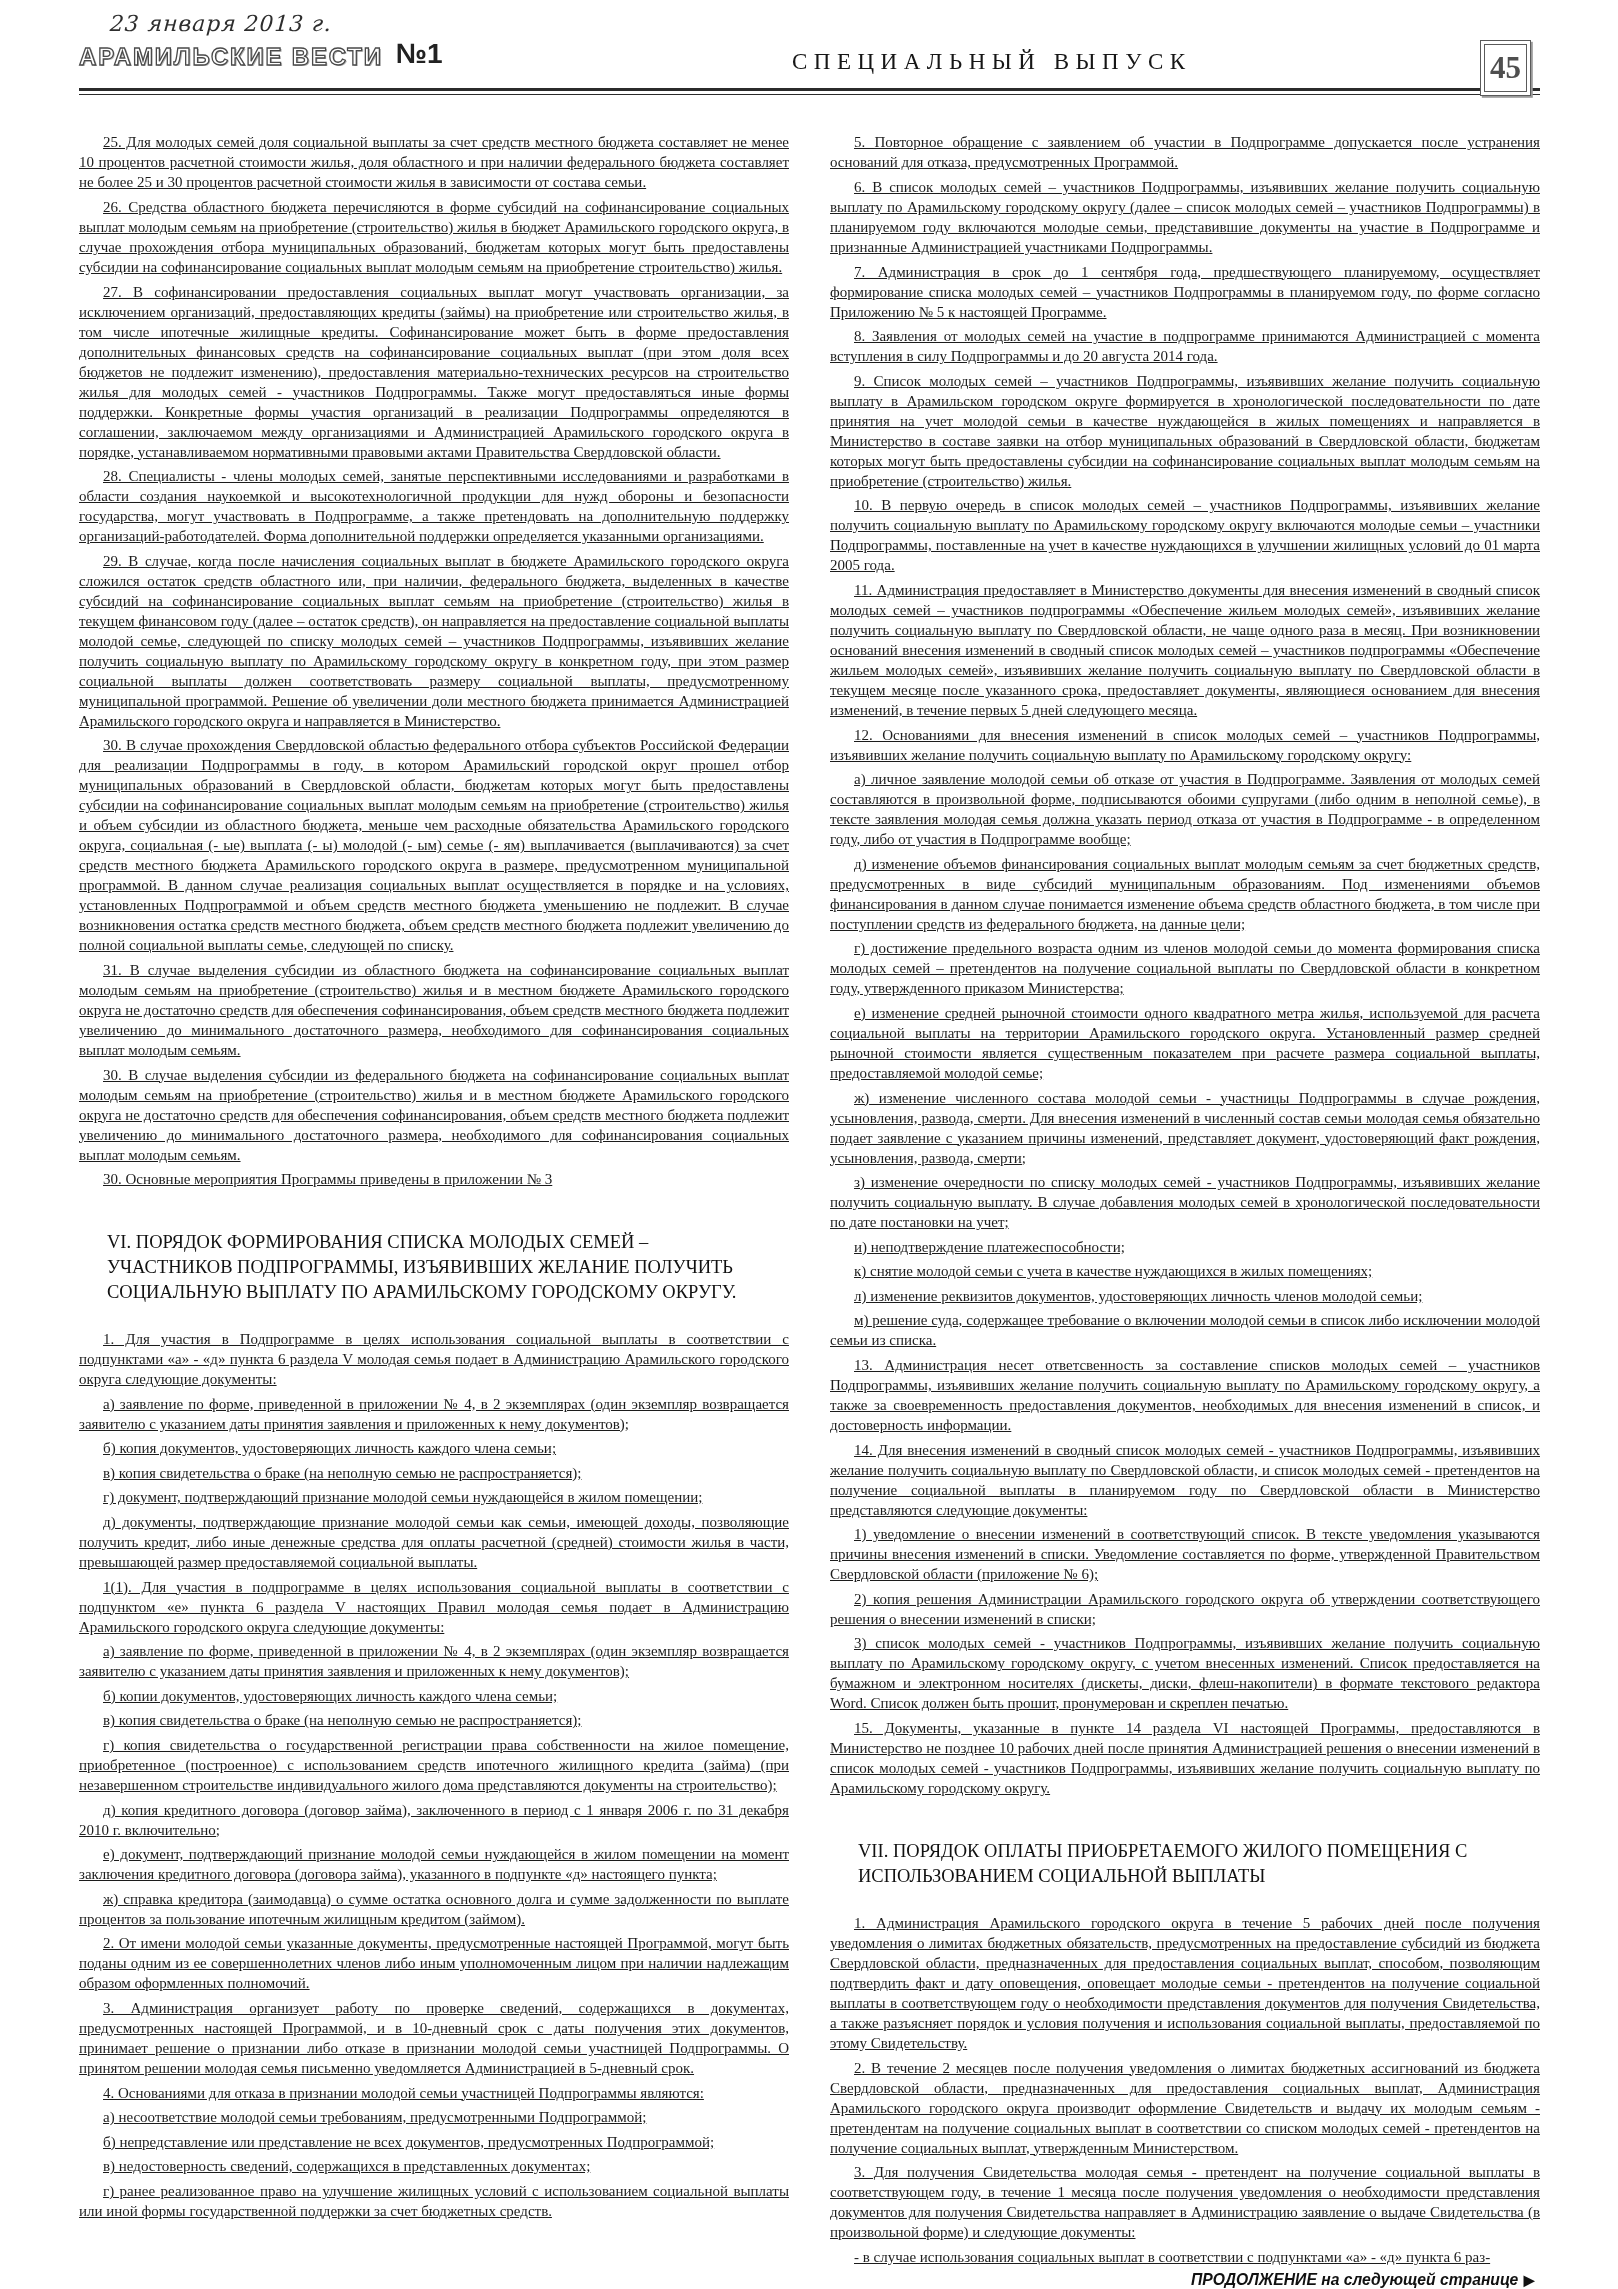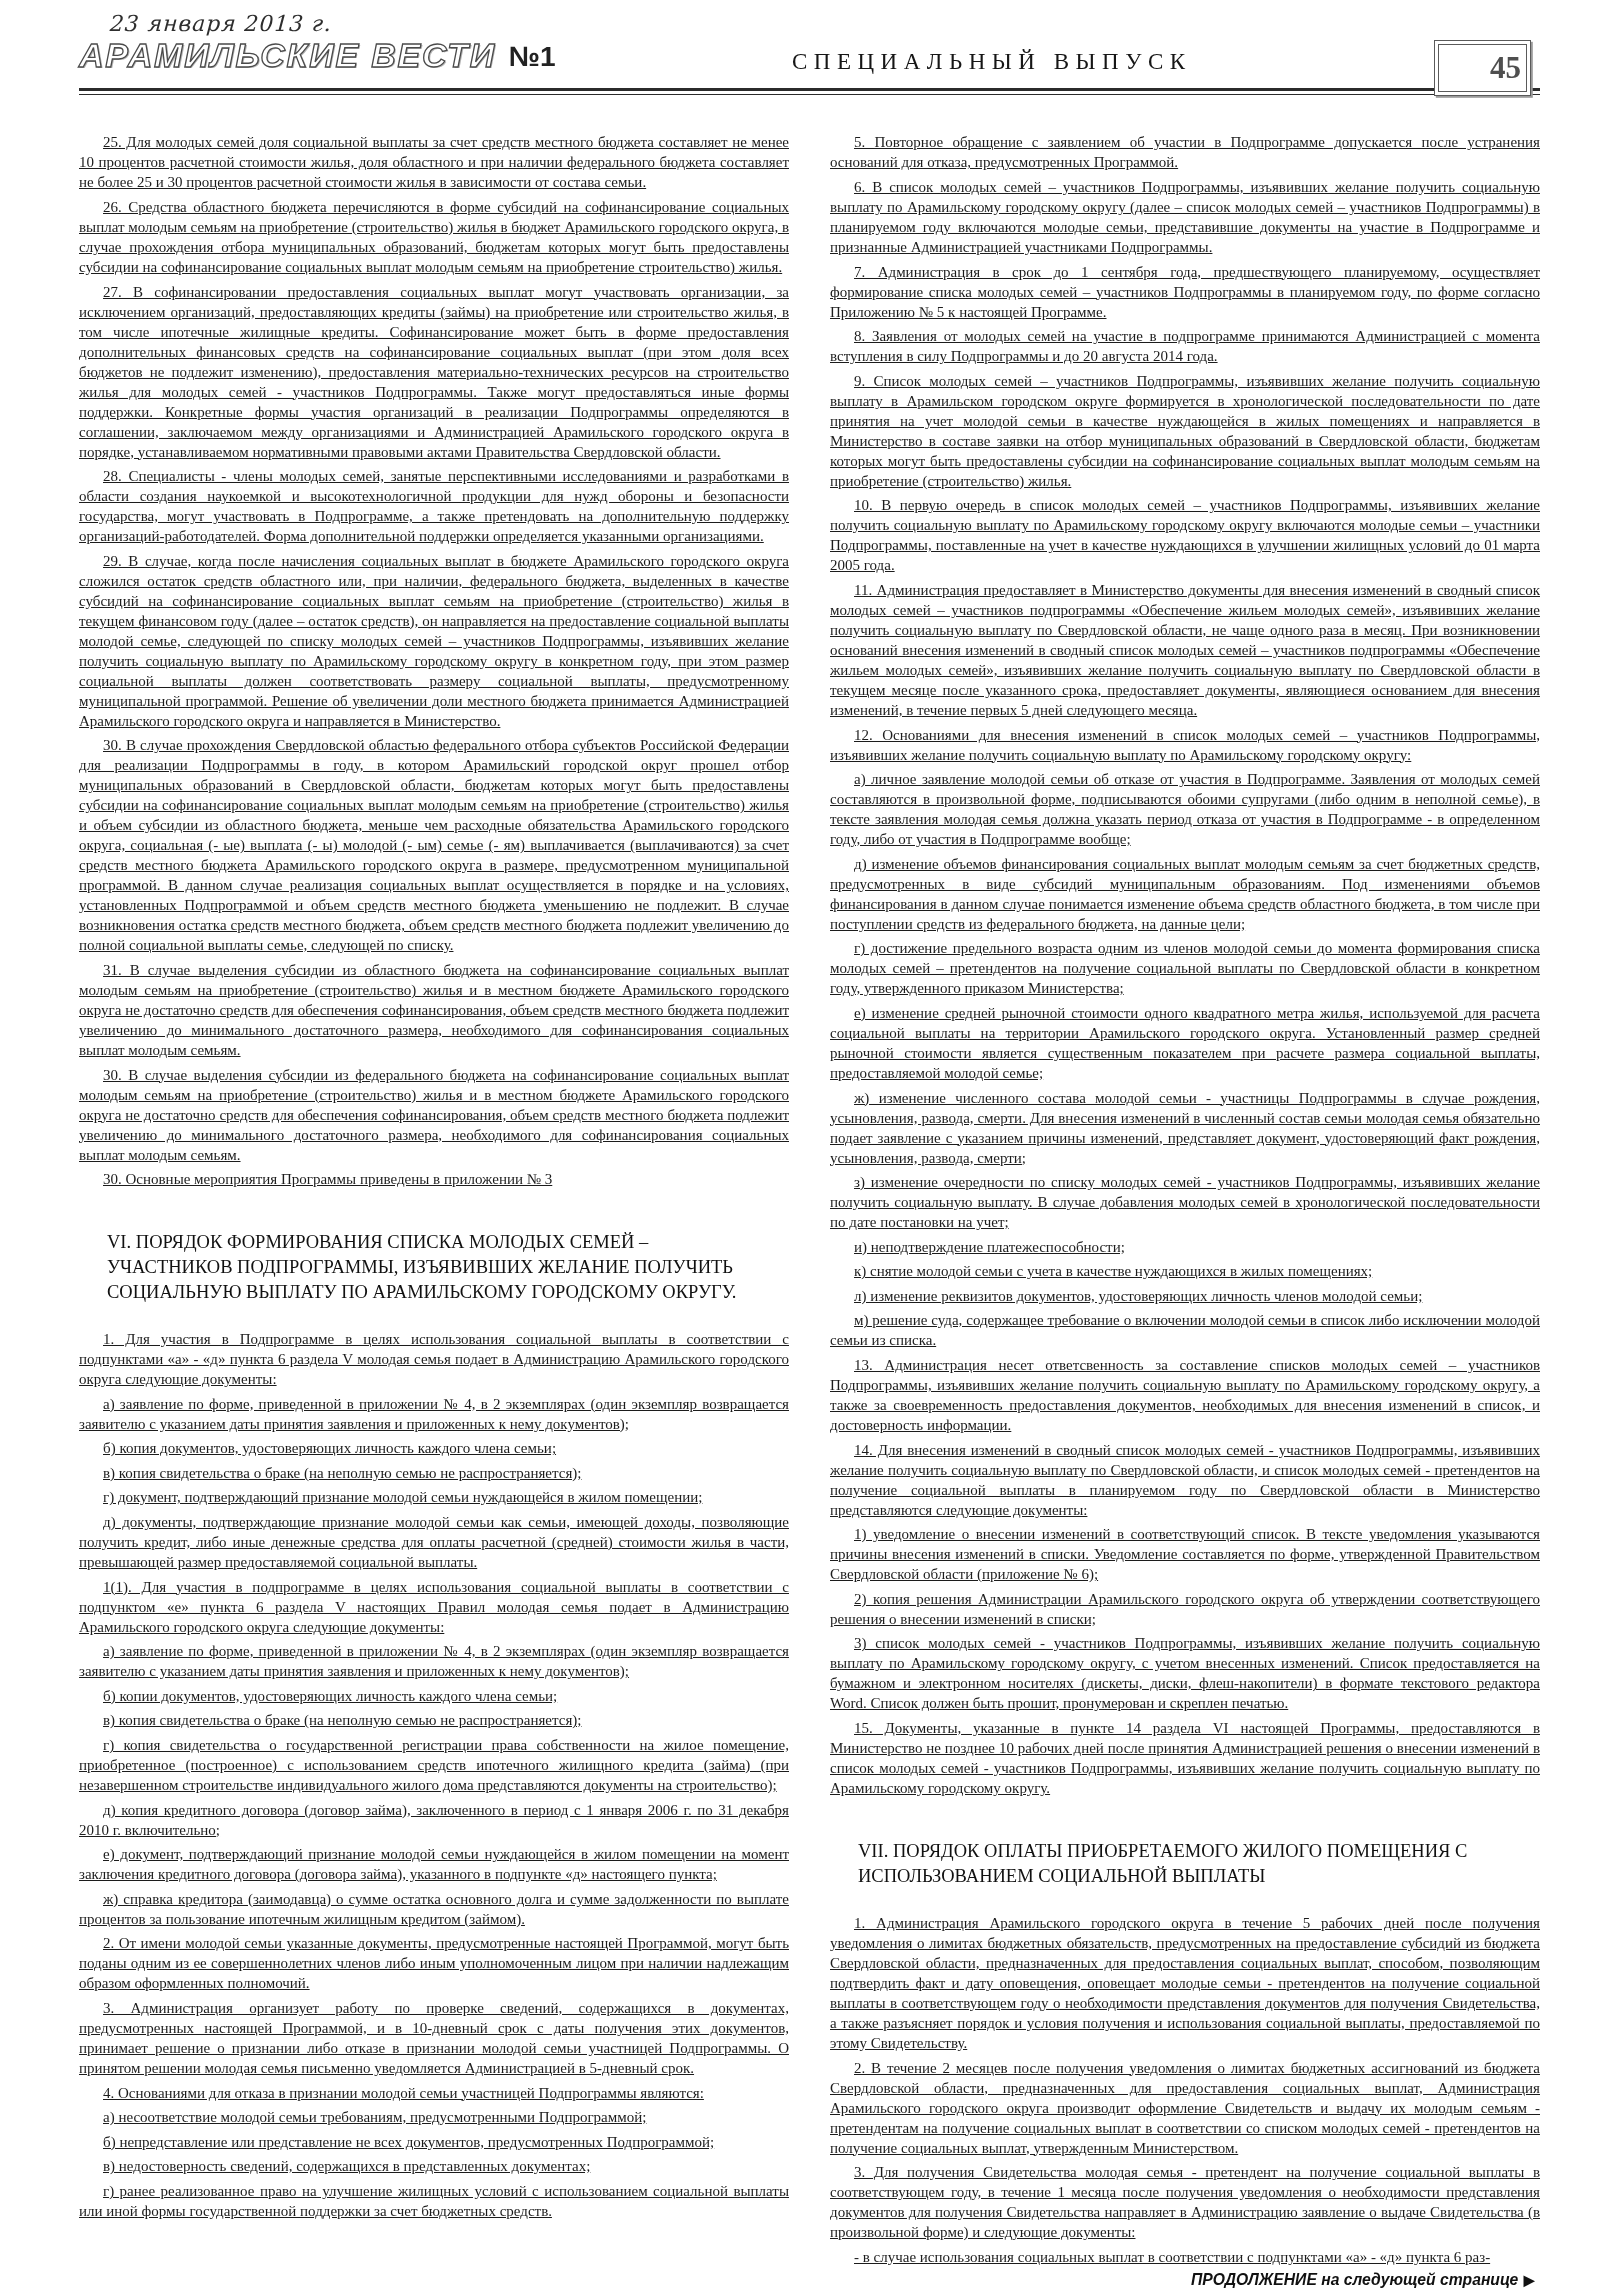--- a/index.html
+++ b/index.html
@@ -18,22 +18,22 @@
   .mast-date{
     position:absolute;left:31px;top:3.7px;
     font-family:"DejaVu Serif", serif;
     font-style:italic;font-size:22px;color:#2e2e2e;
     transform:skewX(-4deg);
     letter-spacing:0.9px;
   }
   .mast-logo{position:absolute;left:0;top:31px;white-space:nowrap;}
   .logo-text{
     font-family:"Liberation Sans", sans-serif;
-    font-weight:700;font-style:italic;
-    font-size:34px;line-height:1;
+    font-weight:700;
+    font-size:24px;line-height:1;
     letter-spacing:1.8px;
     color:#ffffff;
     -webkit-text-stroke:1.3px #4a4a4a;
     text-shadow:1.4px 1.4px 0 #b5b5b5;
     margin-top:36px;
   }
   .logo-issue{
     font-family:"Liberation Sans", sans-serif;
     font-weight:700;font-size:28px;color:#222;
     margin-left:9.2px;vertical-align:1.8px;
@@ -54,21 +54,21 @@
     z-index:3;background:#fff;
     border:1.8px solid #5a5a5a;
     padding:2.8px;
     box-shadow:1.8px 1.8px 0 #9a9a9a;
   }
   .page-box-inner{
     border:1.8px solid #5a5a5a;
     width:41px;height:46px;
     display:flex;align-items:center;justify-content:center;
     font-family:"Liberation Serif", serif;
-    font-size:31px;font-weight:700;color:#4f4f4f;padding-left:46px;
+    font-size:31px;font-weight:700;color:#4f4f4f;
   }
   
   .columns{display:flex;gap:41px;margin-top:33px;}
   .col{width:710px;flex:0 0 710px;}
   .para{
     margin:0 0 4.6px 0;
     font-size:15px;line-height:20px;
     text-align:justify;text-indent:24px;
     color:#1c1c1c;
     text-decoration:underline;

